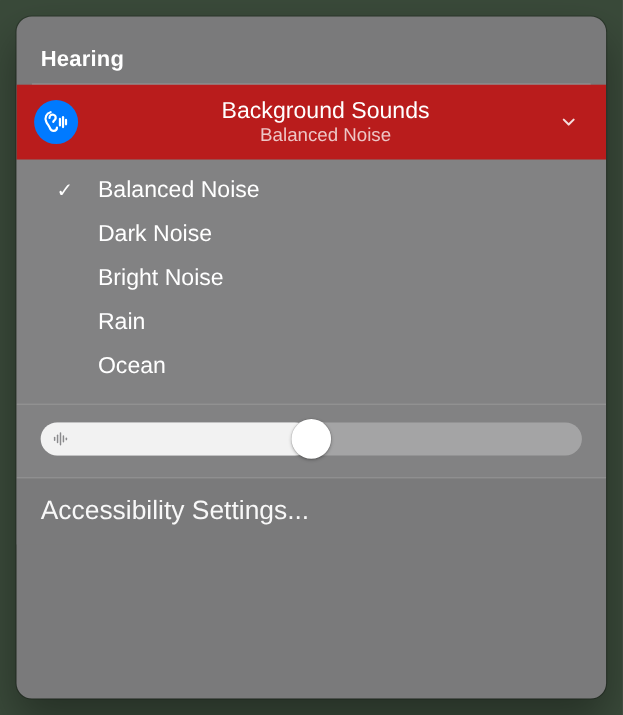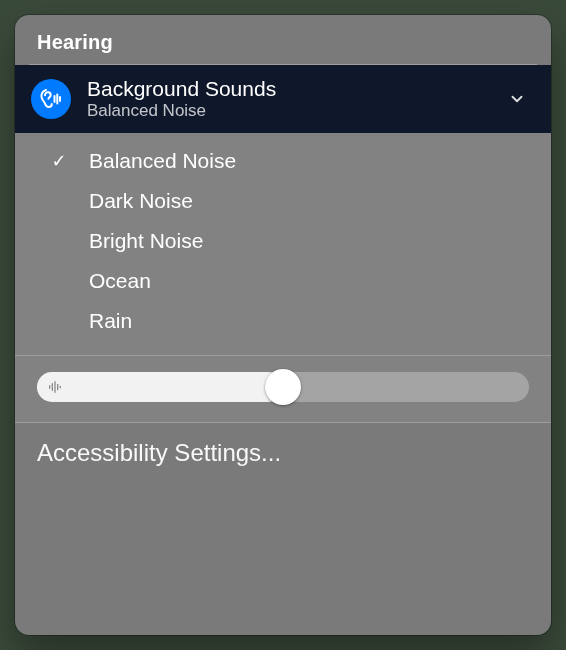--- a/index.html
+++ b/index.html
@@ -17,38 +17,39 @@
     left: 15px;
     width: 536px;
     height: 620px;
     background: #7a7a7b;
     border-radius: 14px;
     box-shadow: 0 0 0 1px rgba(0,0,0,0.25), 0 20px 40px rgba(0,0,0,0.35);
     color: #fff;
     overflow: hidden;
   }
   .header {
-    padding: 16px 22px 10px 22px;
+    padding: 28px 22px 10px 22px;
   }
   .header-title {
     font-size: 20px;
     font-weight: 700;
     letter-spacing: 0.2px;
   }
   .divider {
     height: 1px;
     background: rgba(255,255,255,0.28);
     margin: 0 14px;
   }
   .section-row {
     display: flex;
     align-items: center;
     padding: 12px 22px 12px 16px;
-    background: #0f172a;
+    background: #b91c1c;
     position: relative;
+    text-align: center;
   }
   .section-icon {
     width: 40px;
     height: 40px;
     border-radius: 50%;
     background: #007aff;
     display: flex;
     align-items: center;
     justify-content: center;
     flex: 0 0 auto;
@@ -194,25 +195,25 @@
       <div class="option-row">
         <div class="option-check"></div>
         <div class="option-label">Dark Noise</div>
       </div>
       <div class="option-row">
         <div class="option-check"></div>
         <div class="option-label">Bright Noise</div>
       </div>
       <div class="option-row">
         <div class="option-check"></div>
+        <div class="option-label">Rain</div>
+      </div>
+      <div class="option-row">
+        <div class="option-check"></div>
         <div class="option-label">Ocean</div>
-      </div>
-      <div class="option-row">
-        <div class="option-check"></div>
-        <div class="option-label">Rain</div>
       </div>
     </div>
 
   <div class="slider-wrap">
     <div class="slider">
       <div class="track"></div>
       <div class="fill" id="slider-fill" style="width: 50%;"></div>
       <div class="slider-icon">
         <svg width="16" height="16" viewBox="0 0 24 24" fill="none" stroke="currentColor" stroke-width="2" stroke-linecap="round">
           <line x1="4" y1="10" x2="4" y2="14"></line>

